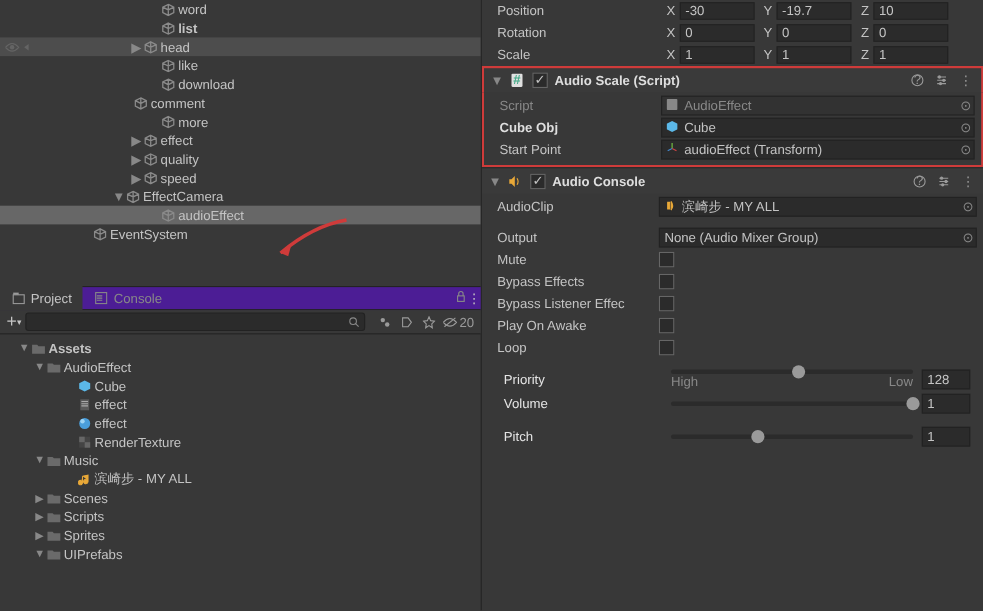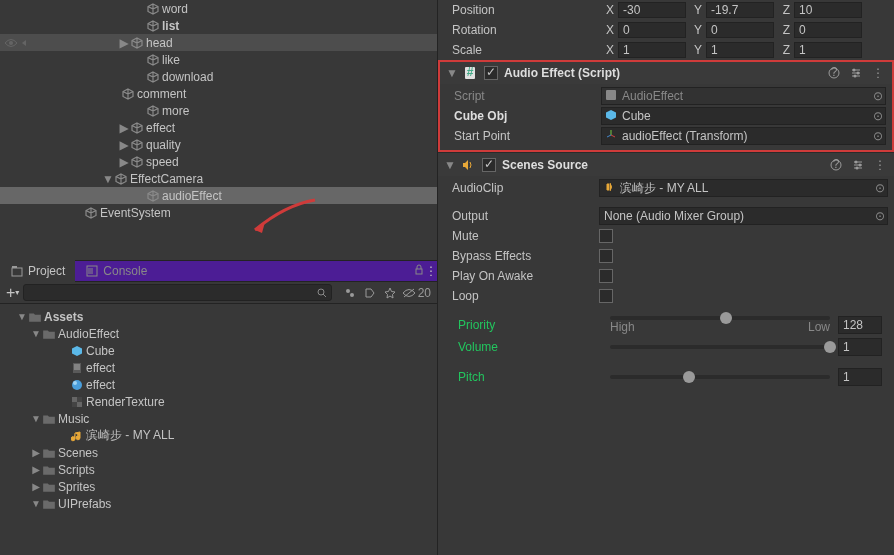--- a/index.html
+++ b/index.html
@@ -64,21 +64,21 @@
 .component-body.boxed { border: 2px solid #cf3b3a; border-top: none; }
 
 .obj-field { display: flex; align-items: center; height: 20px; }
 .obj-field .plabel { flex: 0 0 155px; color: #c4c4c4; padding-left: 8px; }
 .obj-field.bold .plabel { font-weight: 700; color: #dedede; }
 .obj-field .obj-box { flex: 1; background: #2b2b2b; border: 1px solid #222; height: 18px; display: flex; align-items: center; padding: 0 4px; gap: 4px; position: relative; }
 .obj-field .obj-box .obj-icon { width: 12px; height: 12px; display: inline-flex; }
 .obj-field .obj-box .picker { position: absolute; right: 2px; color: #888; }
 
 .slider-row { display: flex; align-items: center; height: 22px; padding: 0 6px 0 14px; gap: 8px; }
-.slider-row .plabel { flex: 0 0 144px; color: #22c55e; }
+.slider-row .plabel { flex: 0 0 144px; color: #e5e5e5; }
 .slider-row .track { flex: 1; height: 4px; background: #2b2b2b; border-radius: 2px; position: relative; }
 .slider-row .thumb { position: absolute; width: 12px; height: 12px; background: #9a9a9a; border-radius: 50%; top: -4px; }
 .slider-row .val-box { width: 44px; background: #2b2b2b; border: 1px solid #222; height: 18px; display: flex; align-items: center; padding: 0 4px; color: #c4c4c4; }
 .slider-row .range-labels { display: flex; justify-content: space-between; font-size: 10px; color: #888; }
 
 .arrow-overlay { position: absolute; left: 245px; top: 195px; width: 80px; height: 45px; pointer-events: none; }
 
 input[type=checkbox] { appearance: none; width: 14px; height: 14px; background: #2b2b2b; border: 1px solid #666; cursor: pointer; position: relative; }
 input[type=checkbox]:checked::after { content: "✓"; position: absolute; left: 1px; top: -2px; color: #c4c4c4; font-size: 12px; }
 </style>
@@ -438,21 +438,21 @@
 
     <div class="component-header boxed">
       <span class="c-expand">▼</span>
       <span class="c-icon">
         <svg width="14" height="14" viewBox="0 0 14 14">
             <rect x="2" y="1" width="10" height="12" rx="1" fill="#e0e0e0"></rect>
             <text x="7" y="10" text-anchor="middle" font-size="9" fill="#4a8" font-weight="bold">#</text>
           </svg>
       </span>
       <input type="checkbox" checked="" style="">
-      <span class="c-title">Audio Effect (Script)</span>
+      <span class="c-title">Audio Scale (Script)</span>
       <span class="c-btn">
         <svg width="12" height="12" viewBox="0 0 12 12">
             <circle cx="6" cy="6" r="5" fill="none" stroke="#9a9a9a"></circle>
             <text x="6" y="9" text-anchor="middle" font-size="8" fill="#9a9a9a">?</text>
           </svg>
       </span>
       <span class="c-btn">
         <svg width="12" height="12" viewBox="0 0 12 12">
             <line x1="2" y1="3" x2="10" y2="3" stroke="#9a9a9a"></line>
             <line x1="2" y1="6" x2="10" y2="6" stroke="#9a9a9a"></line>
@@ -507,21 +507,21 @@
 
     <div class="component-header">
       <span class="c-expand">▼</span>
       <span class="c-icon">
         <svg width="14" height="14" viewBox="0 0 14 14">
             <path d="M2 5 L4 5 L7 2 L7 12 L4 9 L2 9 Z" fill="#e8a838"></path>
             <path d="M9 4 Q11 7 9 10" fill="none" stroke="#e8a838"></path>
           </svg>
       </span>
       <input type="checkbox" checked="" style="">
-      <span class="c-title">Scenes Source</span>
+      <span class="c-title">Audio Console</span>
       <span class="c-btn">
         <svg width="12" height="12" viewBox="0 0 12 12">
             <circle cx="6" cy="6" r="5" fill="none" stroke="#9a9a9a"></circle>
             <text x="6" y="9" text-anchor="middle" font-size="8" fill="#9a9a9a">?</text>
           </svg>
       </span>
       <span class="c-btn">
         <svg width="12" height="12" viewBox="0 0 12 12">
             <line x1="2" y1="3" x2="10" y2="3" stroke="#9a9a9a"></line>
             <line x1="2" y1="6" x2="10" y2="6" stroke="#9a9a9a"></line>
@@ -553,20 +553,24 @@
           <span>None (Audio Mixer Group)</span>
           <span class="picker">⊙</span>
         </div>
       </div>
       <div class="obj-field">
         <span class="plabel">Mute</span>
         <input type="checkbox" style="">
       </div>
       <div class="obj-field">
         <span class="plabel">Bypass Effects</span>
+        <input type="checkbox" style="">
+      </div>
+      <div class="obj-field">
+        <span class="plabel">Bypass Listener Effec</span>
         <input type="checkbox" style="">
       </div>
       <div class="obj-field">
         <span class="plabel">Play On Awake</span>
         <input type="checkbox" style="">
       </div>
       <div class="obj-field">
         <span class="plabel">Loop</span>
         <input type="checkbox" style="">
       </div>

